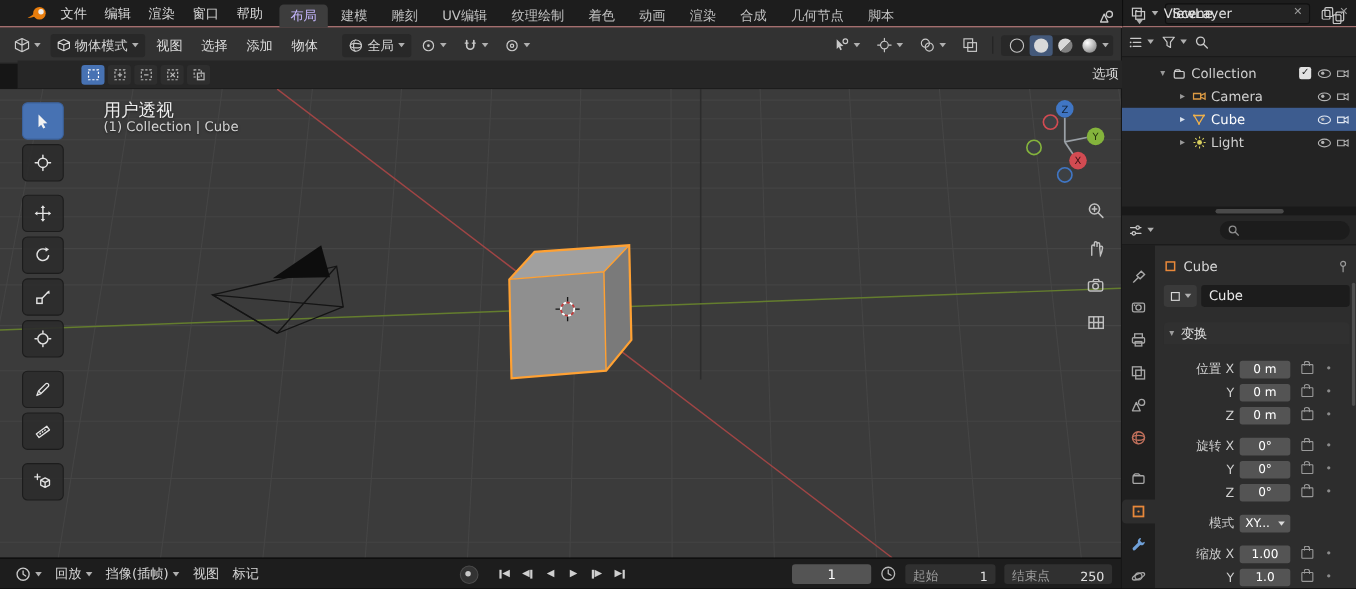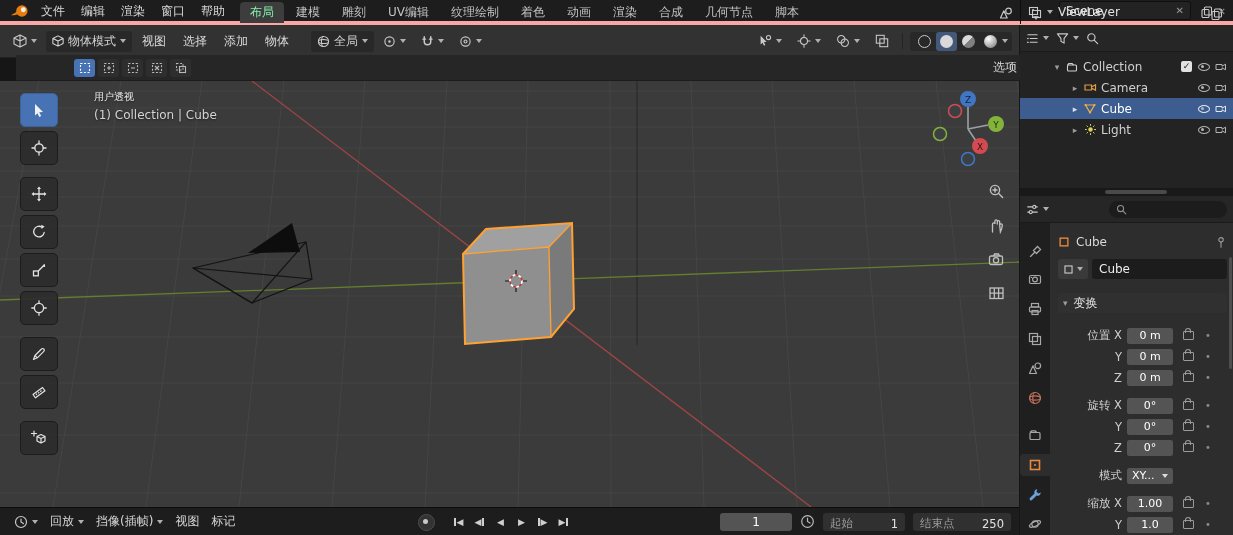--- a/index.html
+++ b/index.html
@@ -6,25 +6,25 @@
   #app{position:relative;width:1233px;height:535px;background:#161616;overflow:hidden;
        font-family:"DejaVu Sans","Liberation Sans",sans-serif;font-size:12px;color:#d2d2d2;
        -webkit-user-select:none;user-select:none}
   .abs{position:absolute}
   svg{display:block}
   .caret{width:0;height:0;border-left:3.5px solid transparent;border-right:3.5px solid transparent;border-top:4px solid #b0b0b0}
   .vsep{width:1px;height:16px;background:#242424;margin:0 4px}
 
   
   #topbar{left:0;top:0;width:1233px;height:25px;background:#1d1d1d;display:flex;align-items:center;
-          border-bottom:4px solid #fca5a5;box-sizing:border-box;padding-left:6px}
+          border-bottom:1px solid #fca5a5;box-sizing:border-box;padding-left:20px}
   .menu-item{padding:0 8px;line-height:24px;color:#d8d8d8;cursor:default}
   #tabs{display:flex;margin-left:6px;height:25px;align-items:flex-end}
   .tab{padding:0 10px;line-height:21px;margin:2px 1px 0;border-radius:4px 4px 0 0;color:#c2c2c2}
-  .tab.active{background:#3d3d3d;color:#86efac}
+  .tab.active{background:#3d3d3d;color:#c4b5fd}
   .sel-widget{display:flex;align-items:flex-end;gap:20px}
   .dk-field{background:#232323;border:1px solid #101010;border-radius:3px;height:17px;display:flex;align-items:center;padding:0 6px;color:#e4e4e4}
   .x-glyph{color:#9a9a9a;font-size:10px;line-height:10px}
   #scene-sel{margin-left:auto;margin-right:10px}
   #vl-sel{position:absolute;left:1020px;top:0;width:213px;height:24px;display:flex;align-items:center;
           gap:5px;padding:0 7px;box-sizing:border-box;border-left:1px solid #0d0d0d}
 
   
   #hdr3d{left:0;top:25px;width:1019px;height:30px;background:#323232;display:flex;align-items:center;
          padding:16px 7px;box-sizing:border-box;gap:3px;border-bottom:1px solid #222}
@@ -43,21 +43,21 @@
 
   
   #toolsettings{left:16px;top:55px;width:1019px;height:26px;background:#262626;display:flex;align-items:center;
                 padding:0 8px 0 58px;box-sizing:border-box;gap:3px;border-bottom:1px solid #1c1c1c}
   .selmode{width:21px;height:18px;border-radius:3px;display:flex;align-items:center;justify-content:center;background:#2e2e2e}
   .selmode.active{background:#4772b3}
   #opt-dd{margin-left:auto;display:flex;align-items:center;gap:4px;color:#d8d8d8}
 
   
   #vp{left:0;top:81px;width:1019px;height:426px;background:#3b3b3b;overflow:hidden}
-  #vp-label1{left:94px;top:9px;font-size:10px;color:#ededed;text-shadow:0 1px 2px rgba(0,0,0,.5)}
+  #vp-label1{left:94px;top:9px;font-size:16px;color:#ededed;text-shadow:0 1px 2px rgba(0,0,0,.5)}
   #vp-label2{left:94px;top:27px;font-size:12px;color:#d4d4d4;text-shadow:0 1px 2px rgba(0,0,0,.5)}
   #vtools{left:20px;top:12px;display:flex;flex-direction:column;gap:4px}
   .tool{width:36px;height:32px;background:rgba(44,44,44,.92);border:1px solid #1c1c1c;border-radius:5px;
         display:flex;align-items:center;justify-content:center}
   .tool.active{background:#4772b3;border-color:#3c629c}
   .tool.grp{margin-top:8px}
   #gizmo{left:930px;top:10px}
   #vpnav{left:986px;top:100px;display:flex;flex-direction:column;gap:14px}
   .vpnav-btn{width:20px;height:20px;display:flex;align-items:center;justify-content:center;opacity:.9}
 

